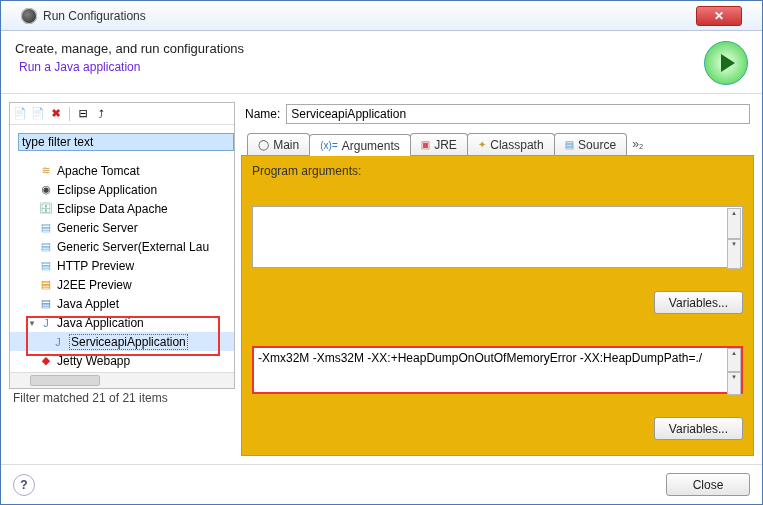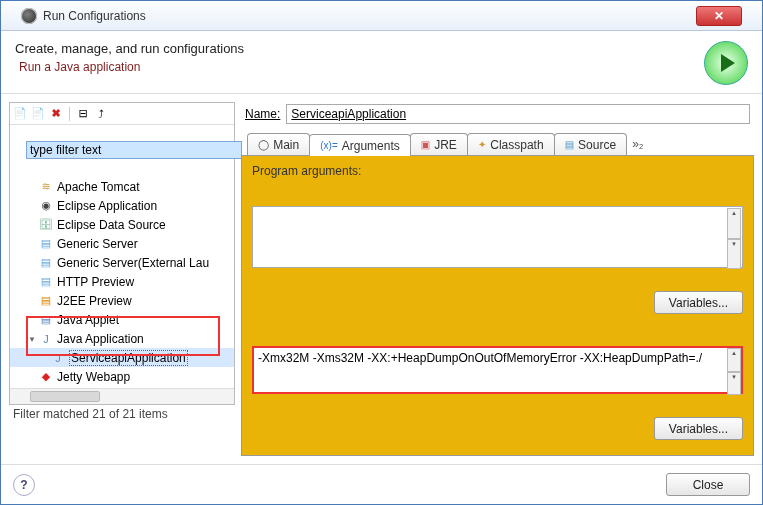--- a/index.html
+++ b/index.html
@@ -4,50 +4,50 @@
 <style>
 * { box-sizing: border-box; font-family: "Segoe UI", Tahoma, sans-serif; font-size: 12px; }
 body { margin: 0; background: #fff; width: 763px; height: 505px; overflow: hidden; border: 1px solid #4a7ab5; }
 .titlebar { height: 30px; background: linear-gradient(#fdfeff, #e8f0fa); display: flex; align-items: center; padding: 0 20px; border-bottom: 1px solid #b9c8da; }
 .titlebar .icon-sq { width: 16px; height: 16px; background: radial-gradient(circle at 40% 40%, #777 10%, #333 80%); border-radius: 50%; margin-right: 6px; box-shadow: inset 0 0 0 1px #ccc; }
 .titlebar .title { flex: 1; color: #333; }
 .titlebar .close { width: 46px; height: 20px; background: linear-gradient(#e77, #c33); color: #fff; text-align: center; line-height: 18px; border-radius: 3px; font-weight: bold; border: 1px solid #a22; }
 .header { padding: 10px 14px 8px 14px; border-bottom: 1px solid #ddd; background: #fff; display: flex; align-items: flex-start; }
 .header-text { flex: 1; }
 .header h1 { font-size: 13px; font-weight: normal; margin: 0 0 4px 0; color: #222; }
-.header .sub { font-size: 12px; color: #7f1d1d; margin-left: 4px; }
+.header .sub { font-size: 12px; color: #6d28d9; margin-left: 4px; }
 .run-big { width: 44px; height: 44px; border-radius: 50%; background: radial-gradient(#c7f8c7 20%, #4bd24b 90%); border: 1px solid #3a9; display: flex; align-items: center; justify-content: center; }
 .run-big::after { content: ""; border-left: 14px solid #196d19; border-top: 9px solid transparent; border-bottom: 9px solid transparent; margin-left: 3px; }
 .body { display: flex; height: 370px; padding: 8px; gap: 6px; }
 .left { width: 226px; border: 1px solid #bbb; background: #fff; display: flex; flex-direction: column; }
 .toolbar { height: 22px; border-bottom: 1px solid #ddd; display: flex; align-items: center; padding: 0 2px; gap: 2px; }
 .tb { width: 16px; height: 16px; display: flex; align-items: center; justify-content: center; font-size: 11px; }
 .tb.red { color: #c22; font-weight: bold; }
 .tb-sep { width: 1px; height: 14px; background: #ccc; margin: 0 3px; }
-.filter { margin: 16px; }
+.filter { margin: 8px; }
 .filter input { width: 216px; height: 18px; border: 1px solid #7aa7d8; background: #cde6ff; color: #000; padding: 0 3px; }
 .tree { flex: 1; overflow: hidden; padding: 2px 0; }
 .tn { display: flex; align-items: center; height: 19px; white-space: nowrap; padding-left: 16px; }
 .tn .tw { width: 12px; display: inline-block; text-align: center; color: #666; font-size: 9px; }
 .tn .ico { width: 16px; height: 16px; margin-right: 3px; display: inline-flex; align-items: center; justify-content: center; font-size: 11px; }
 .ico-tomcat { color: #cc9933; }
 .ico-eclipse { color: #444; }
 .ico-db { color: #6a8; }
 .ico-srv { color: #6ad; }
 .ico-j2ee { color: #d80; }
 .ico-java { color: #5a88cc; }
 .ico-jetty { color: #d22; }
 .tn.sel { background: #d6e8ff; }
 .tn.sel .label { border: 1px dotted #666; padding: 0 1px; }
 .redbox1 { position: absolute; border: 2px solid #e33; left: 26px; top: 316px; width: 194px; height: 40px; pointer-events: none; }
 .hscroll { height: 16px; border-top: 1px solid #ddd; background: #f3f3f3; position: relative; }
 .hscroll .thumb { position: absolute; left: 20px; top: 2px; width: 70px; height: 11px; background: #d8d8d8; border: 1px solid #bbb; border-radius: 2px; }
 .filter-status { color: #444; padding: 2px 4px; font-size: 12px; }
 .right { flex: 1; display: flex; flex-direction: column; }
-.name-row { display: flex; align-items: center; gap: 6px; padding: 2px 4px 8px 4px; text-decoration: underline; }
+.name-row { display: flex; align-items: center; gap: 6px; padding: 2px 4px 8px 4px; }
 .name-row input { flex: 1; height: 20px; border: 1px solid #aaa; padding: 0 4px; }
 .tabs { display: flex; align-items: flex-end; border-bottom: 1px solid #999; height: 24px; padding-left: 6px; gap: 0; }
 .tab { height: 22px; padding: 0 10px; border: 1px solid #999; border-bottom: none; background: linear-gradient(#fff,#eee); border-radius: 4px 4px 0 0; display: flex; align-items: center; gap: 4px; margin-right: -1px; font-size: 11px; color: #333; }
 .tab .ti { font-size: 10px; }
 .tab.active { background: #fff; position: relative; top: 1px; }
 .tabmore { padding: 0 6px; color: #555; align-self: center; }
 .panel { flex: 1; border: 1px solid #999; border-top: none; background: #eab308; padding: 8px 10px; display: flex; flex-direction: column; }
 .lbl { color: #333; margin-bottom: 2px; }
 .txtwrap { position: relative; margin-top: 26px; }
 .txtarea { width: 100%; border: 1px solid #aaa; resize: none; font-family: inherit; padding: 3px 18px 3px 4px; }
@@ -103,21 +103,21 @@
             <span class="label">Apache Tomcat</span>
           </div>
           <div class="tn">
             <span class="tw"></span>
             <span class="ico ico-eclipse">◉</span>
             <span class="label">Eclipse Application</span>
           </div>
           <div class="tn">
             <span class="tw"></span>
             <span class="ico ico-db">🗄</span>
-            <span class="label">Eclipse Data Source</span>
+            <span class="label">Eclipse Data Apache</span>
           </div>
           <div class="tn">
             <span class="tw"></span>
             <span class="ico ico-srv">▤</span>
             <span class="label">Generic Server</span>
           </div>
           <div class="tn">
             <span class="tw"></span>
             <span class="ico ico-srv">▤</span>
             <span class="label">Generic Server(External Lau</span>

